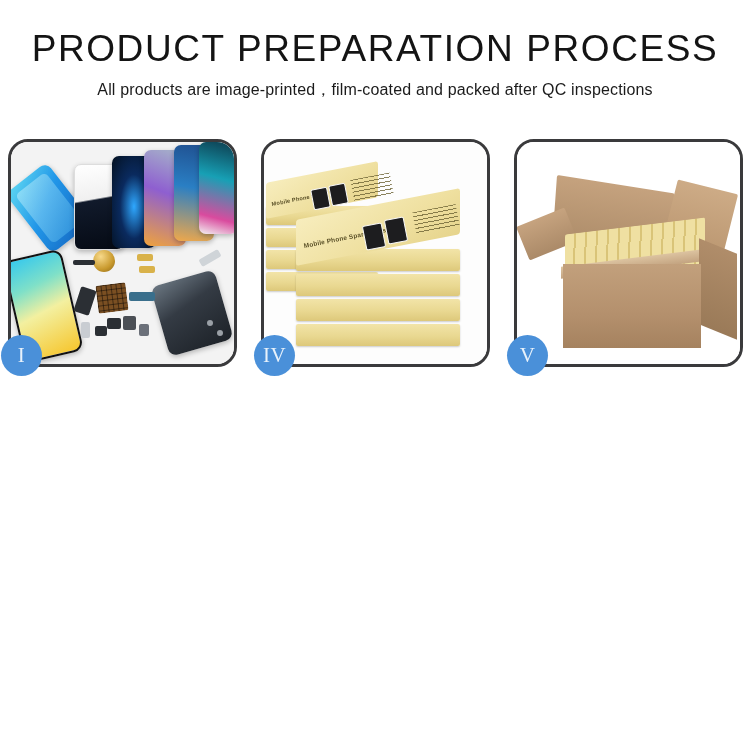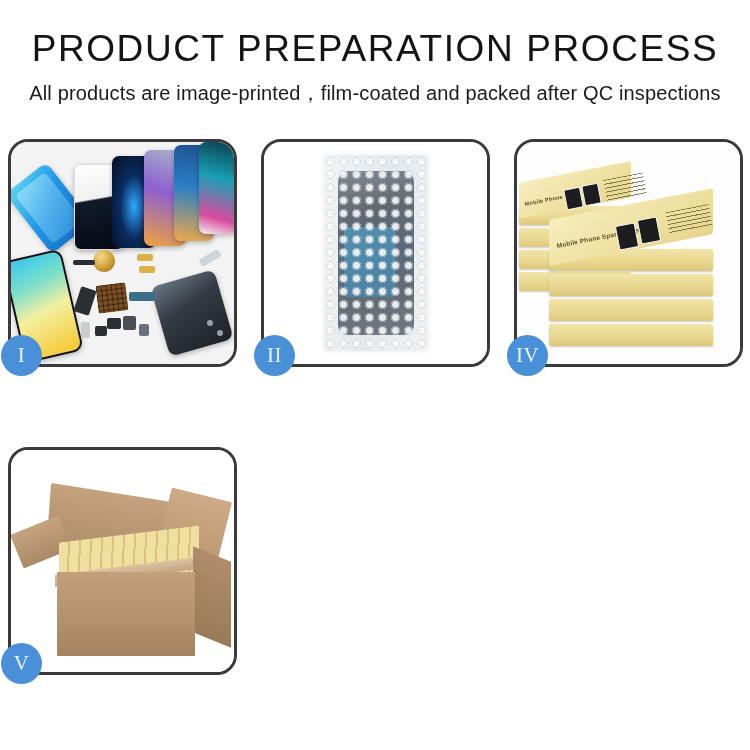--- a/index.html
+++ b/index.html
@@ -17,21 +17,21 @@
   .title{
     font-size:37px;
     letter-spacing:1.6px;
     font-weight:400;
     color:#141414;
     line-height:1;
     white-space:nowrap;
   }
   .subtitle{
     margin-top:13px;
-    font-size:20px;
+    font-size:16px;
     color:#1b1b1b;
     letter-spacing:.15px;
     white-space:nowrap;
   }
 
   
   .grid{
     position:absolute;
     left:8px; top:139px;
     width:734px;
@@ -346,30 +346,20 @@
         <div class="pt" style="left:70px;top:180px;width:9px;height:16px;background:#c9cdd2;"></div>
         <div class="pt" style="left:84px;top:184px;width:12px;height:10px;"></div>
         <div class="pt" style="left:128px;top:182px;width:10px;height:12px;background:#6b7079;"></div>
         <div class="pt" style="left:196px;top:178px;width:6px;height:6px;border-radius:50%;background:#9aa0a6;"></div>
         <div class="pt" style="left:206px;top:188px;width:6px;height:6px;border-radius:50%;background:#9aa0a6;"></div>
         <div class="pt" style="left:188px;top:112px;width:22px;height:8px;background:#cfd4d8;transform:rotate(-30deg);"></div>
       </div>
       <div class="badge">I</div>
     </div>
 
-    <div class="panel">
-      <div class="panel-inner p2">
-        <div class="bubble-bag">
-          <div class="bubble-phone"></div>
-          <div class="bubbles2"></div>
-          <div class="bubbles"></div>
-        </div>
-      </div>
-      <div class="badge">II</div>
-    </div>
 
 
     <div class="panel">
       <div class="panel-inner p4">
         <div class="stack">
 
           <div class="ybox" style="left:0px;top:120px;width:112px;height:19px;"></div>
           <div class="ybox" style="left:0px;top:98px;width:112px;height:19px;"></div>
           <div class="ybox" style="left:0px;top:76px;width:112px;height:19px;"></div>
           <div class="ybox" style="left:0px;top:54px;width:112px;height:19px;"></div>

